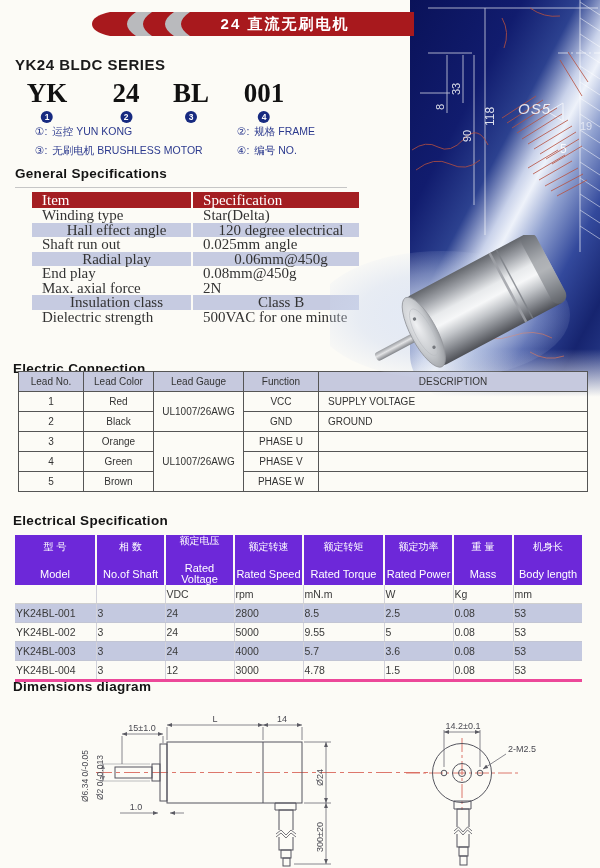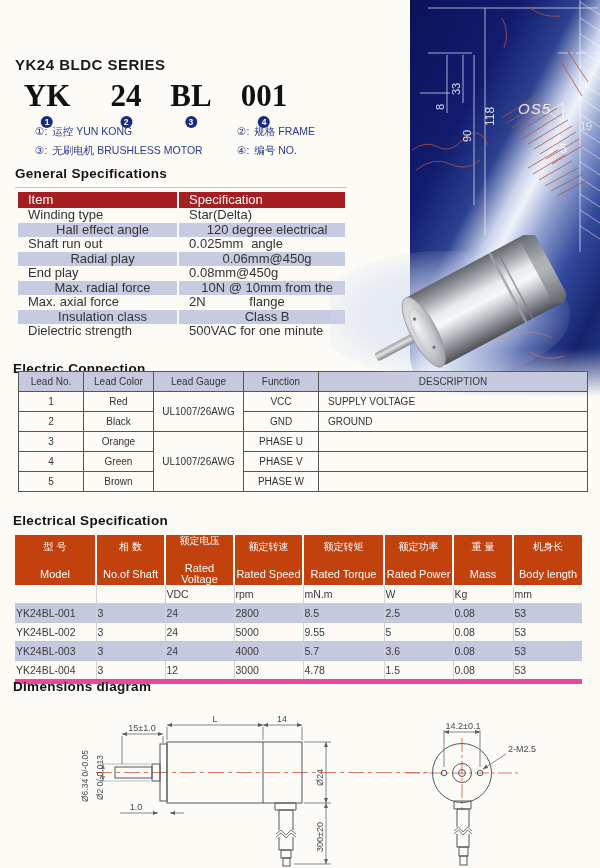--- a/index.html
+++ b/index.html
@@ -19,55 +19,55 @@
   .banner-title{position:absolute;left:78px;right:14px;top:0;height:24px;line-height:24px;
         text-align:center;color:#fff;font-weight:bold;font-size:15px;letter-spacing:2px;}
 
   
   .series-title{position:absolute;left:15px;top:56px;font-size:15px;font-weight:bold;letter-spacing:.5px;}
   .sec-head{position:absolute;font-size:13.5px;font-weight:bold;color:#141414;letter-spacing:.3px;}
   .underline{position:absolute;height:1px;background:#c6c6c6;}
 
   
   .seg{position:absolute;top:78px;transform:translateX(-50%);text-align:center;}
-  .seg .code{font-family:"Liberation Serif","DejaVu Serif",serif;font-weight:bold;font-size:31px;color:#111;}
+  .seg .code{font-family:"Liberation Serif","DejaVu Serif",serif;font-weight:bold;font-size:27px;color:#111;}
   .seg .numdot{margin:2px auto 0;width:12px;height:12px;border-radius:50%;background:#172a80;color:#fff;
         font-size:8.5px;font-weight:bold;display:flex;align-items:center;justify-content:center;}
   .legend-item{position:absolute;font-size:10.5px;color:#2c3a8e;white-space:nowrap;}
   .legend-item .ln{margin-right:5px;}
 
   
-  .gtable{position:absolute;left:18px;top:192px;width:327px;font-size:13px;color:#333;}
+  .gtable{position:absolute;left:32px;top:192px;width:327px;font-size:15px;color:#333;font-family:Liberation Serif, serif;}
   .grow{display:flex;height:14.5px;line-height:14.5px;}
   .grow .c1{width:154px;padding-left:10px;border-right:2px solid #fcfbf6;}
   .grow .c2{width:161px;padding-left:10px;}
   .ghead{background:#a41e22;color:#fff;height:16px;line-height:16px;}
   .ghead .c1{border-right:2px solid #fcfbf6;}
   .lav{background:#c6cbe1;text-align:center;}
 
   
   table.conn{position:absolute;left:18px;top:371px;width:569px;border-collapse:collapse;
         font-size:10px;color:#333;table-layout:fixed;}
   table.conn th,table.conn td{border:1px solid #555;height:19px;text-align:center;padding:0;font-weight:normal;}
   table.conn th{background:#c6c9de;}
   table.conn td.desc,table.conn th.desc{text-align:left;padding-left:9px;}
 
   
   table.spec{position:absolute;left:15px;top:535px;width:567px;border-collapse:collapse;
         font-size:10.5px;color:#3a3a3a;table-layout:fixed;}
-  table.spec th{background:#c2410c;color:#fff;font-weight:normal;height:28px;padding:0;
+  table.spec th{background:#6d28d9;color:#fff;font-weight:normal;height:28px;padding:0;
         border-right:2px solid #fcfbf6;}
   table.spec th:last-child{border-right:none;}
   table.spec th .zh{font-size:10px;line-height:12px;}
   table.spec th .en{font-size:11px;line-height:11px;margin-top:16px;}
   table.spec td{height:16px;text-align:left;border-bottom:1px solid #c2c5d4;border-right:1px solid #d2d2da;}
   table.spec td:last-child{border-right:none;}
   table.spec tr.units td{background:#fcfbf6;border-bottom:1px solid #cfcfcf;}
   table.spec tr.lavr td{background:#c4c9e0;}
-  table.spec tr:last-child td{border-bottom:5px solid #ec4899;}
+  table.spec tr:last-child td{border-bottom:3px solid #ec4899;}
 
   svg text{font-family:"Liberation Sans","DejaVu Sans",sans-serif;}
 </style>
 </head>
 <body>
 
 <div class="page">
 
   <div class="hero">
     <svg width="190" height="400" viewBox="0 0 190 400" style="position:absolute;left:0;top:0;">
@@ -138,20 +138,28 @@
       <rect x="70" y="-39" width="16" height="78" rx="8" fill="#6e7178" opacity="0.5"></rect>
       <rect x="36" y="-39" width="2.5" height="78" fill="#9da0a6" opacity="0.85"></rect>
       <rect x="44" y="-39" width="1.5" height="78" fill="#7b7e84" opacity="0.8"></rect>
       <ellipse cx="-58" cy="0" rx="13" ry="39" fill="url(#faceG)" stroke="#94979c" stroke-width="0.8"></ellipse>
       <ellipse cx="-58" cy="0" rx="8.5" ry="26" fill="none" stroke="#b9bcc0" stroke-width="0.7" opacity="0.8"></ellipse>
       <circle cx="-60" cy="-16" r="1.7" fill="#75787d"></circle>
       <circle cx="-56" cy="18" r="1.7" fill="#75787d"></circle>
     </g>
   </svg>
 
+  <div class="banner">
+    <svg width="322" height="24" viewBox="0 0 322 24" style="position:absolute;left:0;top:0;">
+      <path d="M18,0 H322 V24 H18 Q0,20 0,12 Q0,4 18,0 z" fill="#a8191d"></path>
+      <path d="M44,0 Q26,12 44,24 L60,24 Q42,12 60,0 z" fill="#b9babd"></path>
+      <path d="M82,0 Q64,12 82,24 L98,24 Q80,12 98,0 z" fill="#b9babd"></path>
+    </svg>
+    <div class="banner-title">24 直流无刷电机</div>
+  </div>
 
   <div class="series-title">YK24 BLDC SERIES</div>
 
   <div class="seg" style="left:47px;">
     <div class="code">YK</div>
     <div class="numdot">1</div>
   </div>
   <div class="seg" style="left:126px;">
     <div class="code">24</div>
     <div class="numdot">2</div>
@@ -198,24 +206,20 @@
         <div class="c1">Shaft run out</div>
         <div class="c2">0.025mm</div>
       </div>
     <div class="grow lav">
         <div class="c1">Radial play</div>
         <div class="c2">0.06mm@450g</div>
       </div>
     <div class="grow">
         <div class="c1">End play</div>
         <div class="c2">0.08mm@450g</div>
-      </div>
-    <div class="grow lav">
-        <div class="c1">Max. radial force</div>
-        <div class="c2">10N @ 10mm from the flange</div>
       </div>
     <div class="grow">
         <div class="c1">Max. axial force</div>
         <div class="c2">2N</div>
       </div>
     <div class="grow lav">
         <div class="c1">Insulation class</div>
         <div class="c2">Class B</div>
       </div>
     <div class="grow">

